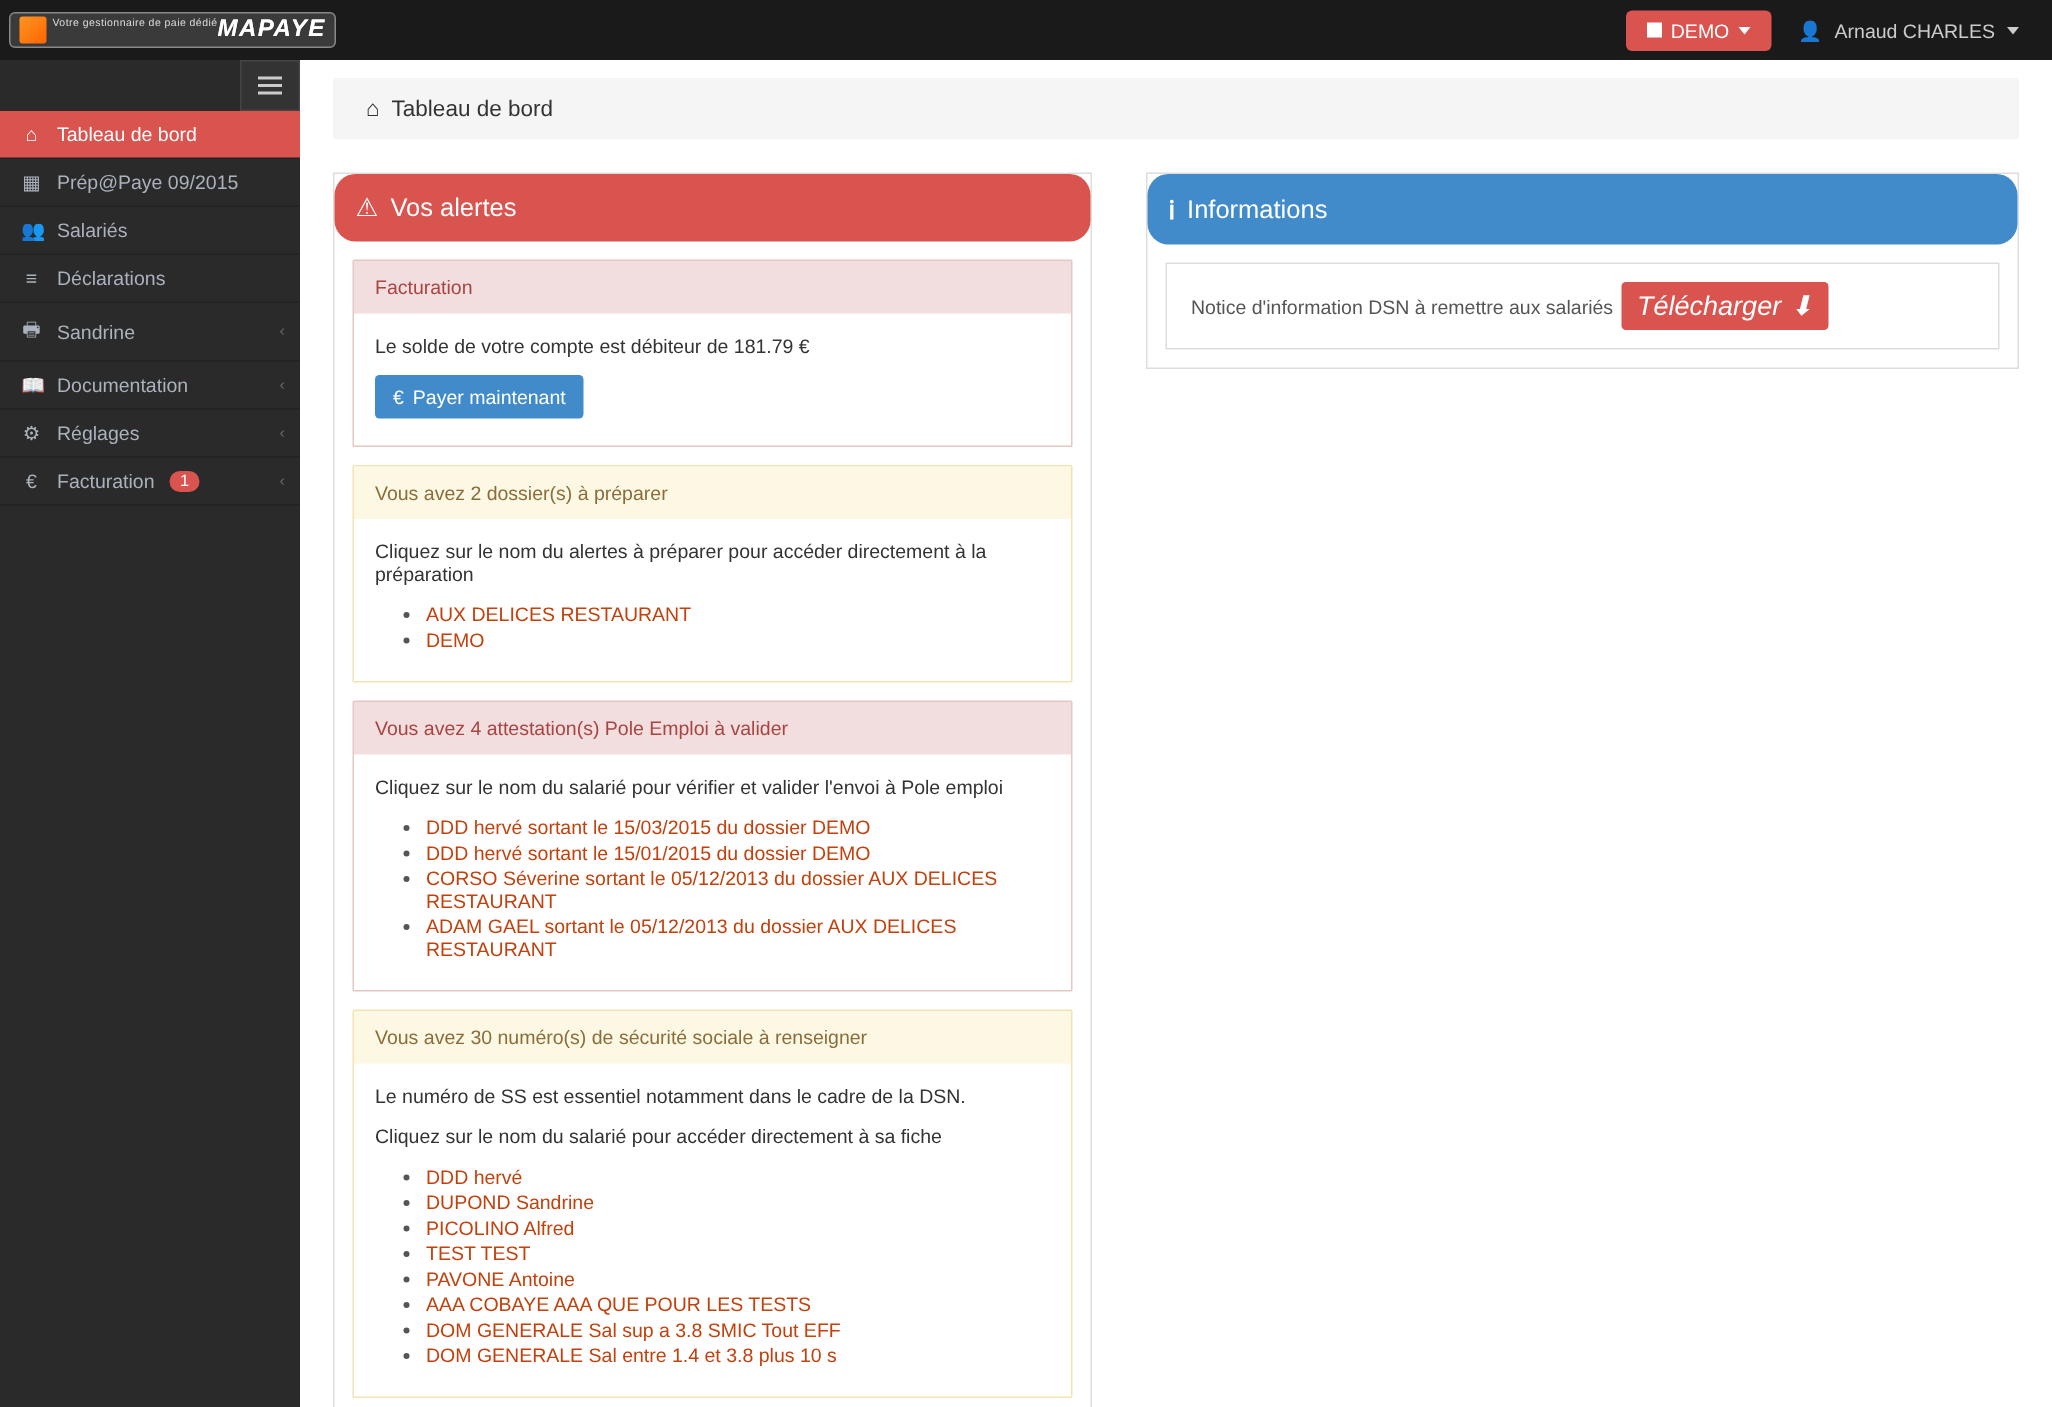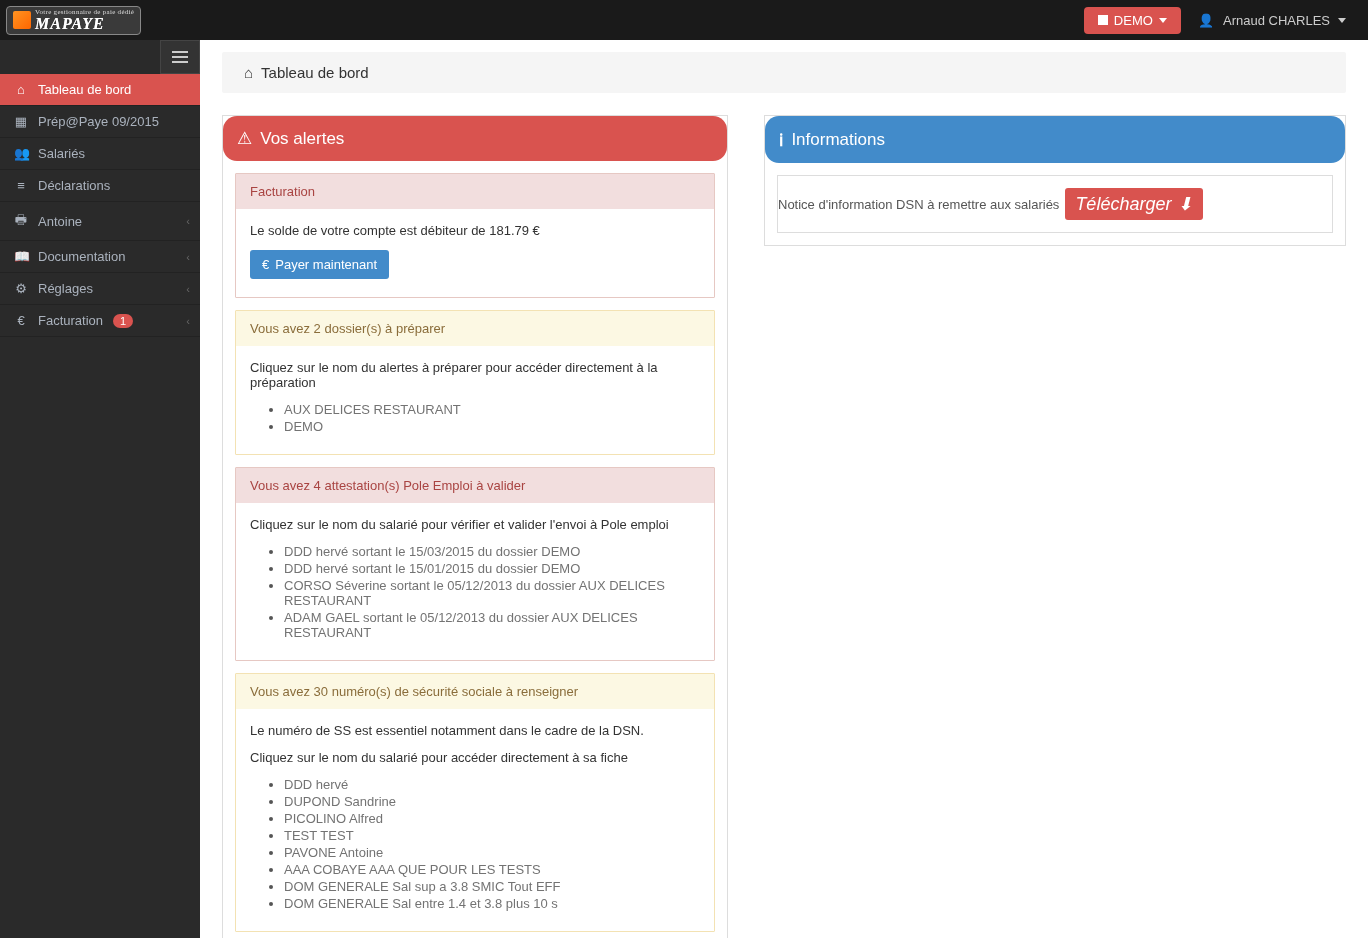--- a/index.html
+++ b/index.html
@@ -2,21 +2,21 @@
 <html><head>
 <meta charset="utf-8">
 <style>
   * { box-sizing: border-box; margin: 0; padding: 0; }
   body { font-family: "Helvetica Neue", Helvetica, Arial, sans-serif; font-size: 14px; color: #555; background: #f1f2f7; }
   
   
   .topbar { height: 40px; background: #1a1a1a; display: flex; align-items: center; justify-content: space-between; }
   .logo-wrap { background: #3a3a3a; border: 1px solid #888; border-radius: 4px; margin: 4px 0 4px 6px; padding: 2px 6px; display:flex; align-items:center; gap:4px; }
   .logo-icon { width:18px; height:18px; background: linear-gradient(135deg,#ff9422,#ff6600); border-radius:2px; }
-  .logo-text { display:flex; flex-direction:column; line-height:1;font-family:Liberation Serif, serif; }
+  .logo-text { display:flex; flex-direction:row; line-height:1; }
   .logo-tag  { font-size:7px; color:#ddd; letter-spacing:0.3px; }
   .logo-main { font-size:16px; font-weight:bold; background: linear-gradient(#fff,#bbb); -webkit-background-clip:text; color:#fff; font-style:italic; letter-spacing:1px; }
   .topbar-right { display: flex; align-items: center; gap: 18px; padding-right: 22px; }
   .btn-demo { background: #d9534f; color: #fff; border: none; border-radius: 4px; padding: 6px 14px; font-size: 13px; display:flex; align-items:center; gap:6px; cursor:pointer; }
   .user-menu { color: #ccc; font-size: 13px; display:flex; align-items:center; gap:8px; cursor:pointer; }
   .caret { display:inline-block; width:0; height:0; border-left:4px solid transparent; border-right:4px solid transparent; border-top:5px solid currentColor; }
   .sq { width:10px; height:10px; background:#fff; display:inline-block; }
 
   
   .layout { display:flex; width:100%; min-height: calc(100vh - 40px); }
@@ -46,25 +46,25 @@
   .panel-title.red  { background:#d9534f; }
   .panel-title.blue { background:#428bca; }
 
   .sub-panel { border:1px solid #e6c8c3; border-radius:1px; margin:12px; }
   .sub-panel.warn  { border-color:#f3e2b3; }
   .sub-head { padding:10px 14px; font-size:13px; color:#a94442; background:#f2dede; }
   .sub-panel.warn .sub-head { color:#8a6d3b; background:#fcf8e3; }
   .sub-body { padding:14px 14px 18px 14px; font-size:13px; color:#333; }
   .sub-body p { margin-bottom:12px; }
   .sub-body ul { padding-left:34px; }
-  .sub-body li { color:#737373; margin:2px 0; cursor:pointer; list-style:disc; }
+  .sub-body li { color:#c2410c; margin:2px 0; cursor:pointer; list-style:disc; }
   .sub-body li::marker { color:#555; }
   .btn-pay { background:#428bca; color:#fff; border:none; padding:7px 12px; font-size:13px; border-radius:3px; cursor:pointer; display:flex; align-items:center; gap:6px; margin-top:4px;justify-content:flex-end; }
   
-  .info-box { border:1px solid #ddd; padding:12px 0; margin:12px; font-size:13px; display:flex; align-items:center; gap:6px; flex-wrap:wrap; }
+  .info-box { border:1px solid #ddd; padding:12px 16px; margin:12px; font-size:13px; display:flex; align-items:center; gap:6px; flex-wrap:wrap; }
   .btn-dl { background:#d9534f; color:#fff; border:none; padding:5px 10px; font-size:18px; border-radius:3px; cursor:pointer; display:inline-flex; align-items:flex-end; gap:6px;font-style:italic; }
 
   
   .i-home::before   { content:"\2302"; }
   .i-grid::before   { content:"\25A6"; }
   .i-users::before  { content:"\1F465"; }
   .i-bars2::before  { content:"\2261"; }
   .i-print::before  { content:"\1F5B6"; }
   .i-book::before   { content:"\1F4D6"; }
   .i-cogs::before   { content:"\2699"; }
@@ -118,21 +118,21 @@
         <li>
           <span class="nav-icon i-users"></span>
           <span>Salariés</span>
         </li>
         <li>
           <span class="nav-icon i-bars2"></span>
           <span>Déclarations</span>
         </li>
         <li>
           <span class="nav-icon i-print"></span>
-          <span>Antoine</span>
+          <span>Sandrine</span>
           <span class="chev">‹</span>
         </li>
         <li>
           <span class="nav-icon i-book"></span>
           <span>Documentation</span>
           <span class="chev">‹</span>
         </li>
         <li>
           <span class="nav-icon i-cogs"></span>
           <span>Réglages</span>

